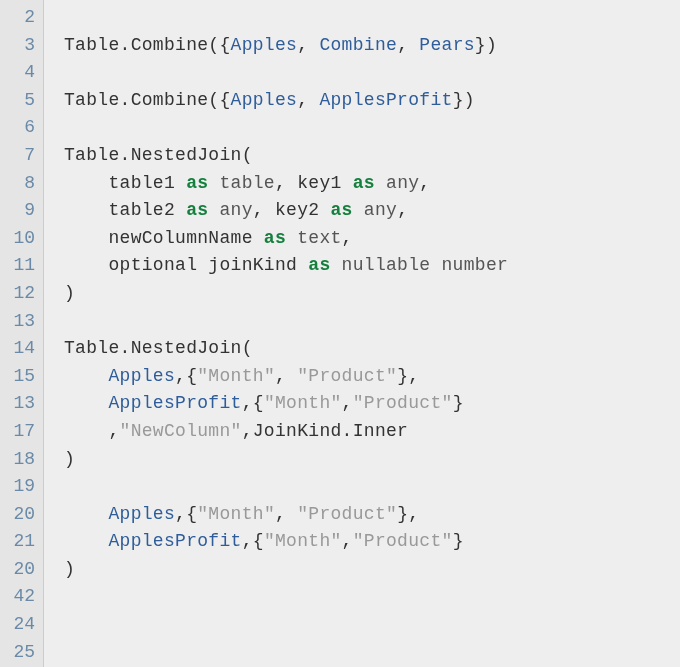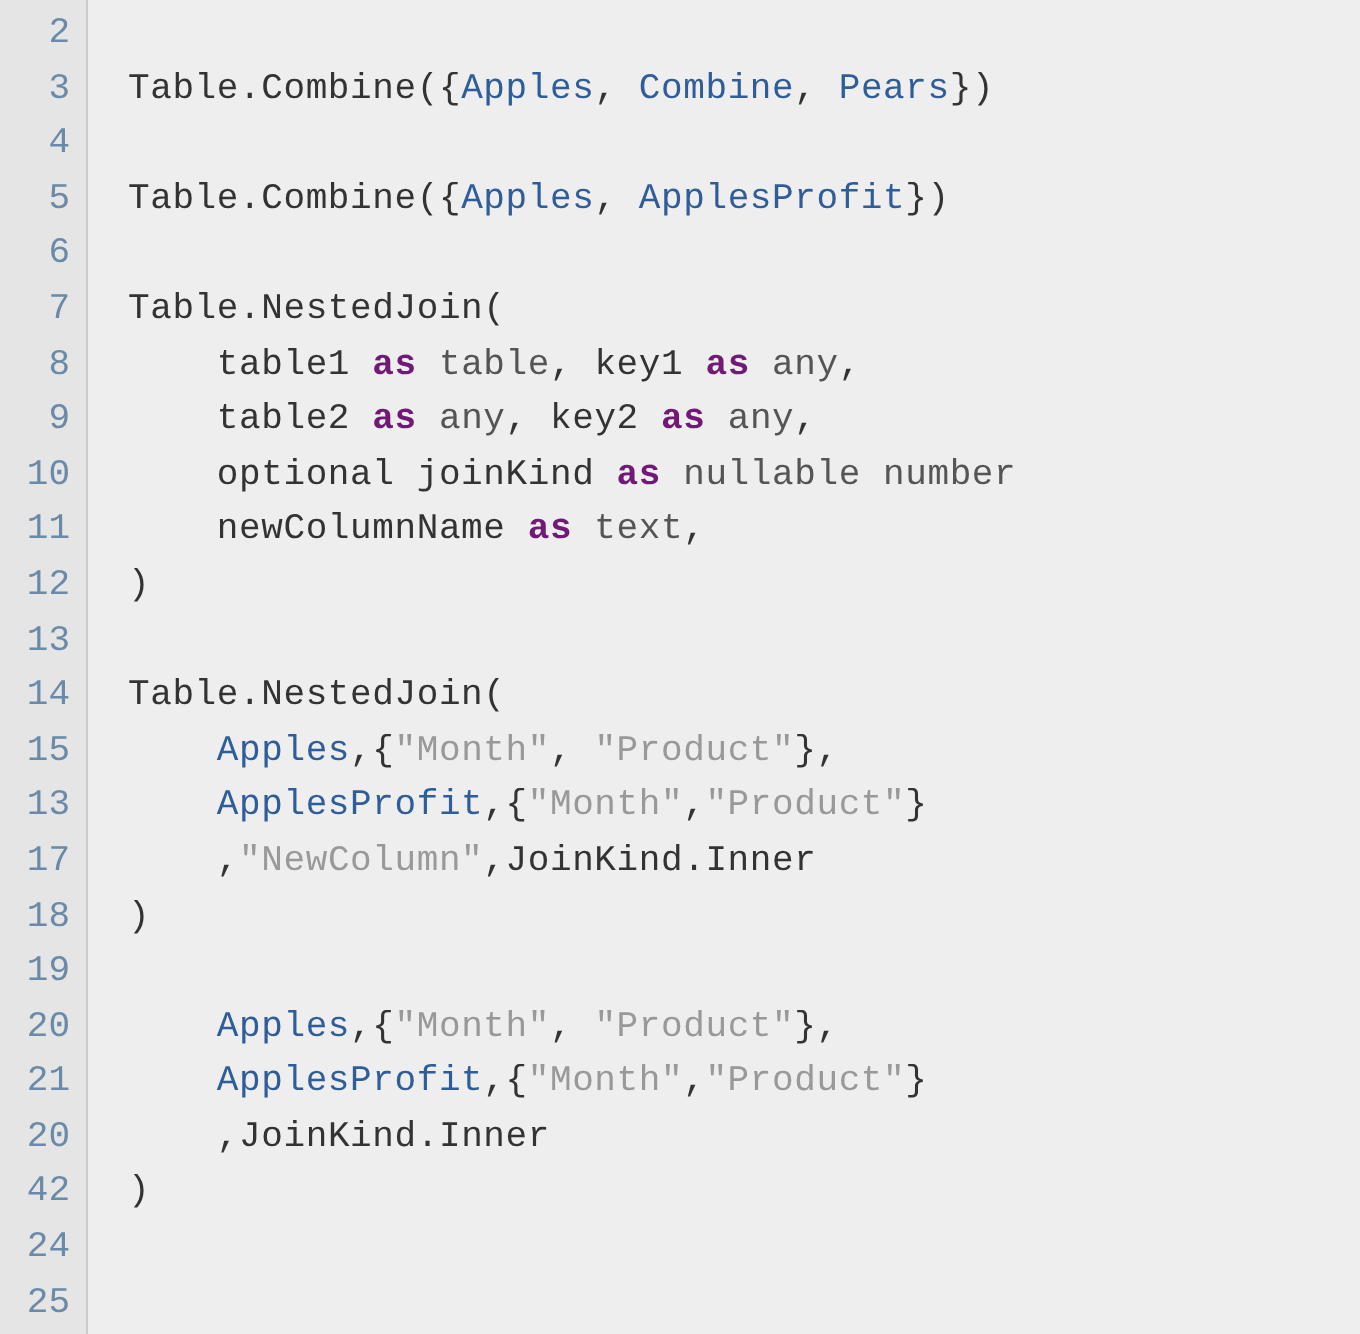--- a/index.html
+++ b/index.html
@@ -34,21 +34,21 @@
     background: #eeeeee;
   }
   .line {
     height: 27.6px;
     line-height: 27.6px;
     white-space: pre;
     letter-spacing: 0.3px;
   }
   .t-default { color: #333333; }
   .t-ident   { color: #2f5d9a; font-weight: 400; }
-  .t-kw      { color: #701a75; font-weight: 600; text-align: center; }
+  .t-kw      { color: #15803d; font-weight: 600; text-align: center; }
   .t-type    { color: #555555; }
   .t-str     { color: #999999; }
   .t-punc    { color: #333333; }
 </style>
 </head>
 <body>
 
 <div class="editor">
   <div class="gutter">
       <div class="ln">2</div>
@@ -78,29 +78,28 @@
     </div>
   <div class="code">
       <div class="line">&nbsp;</div>
       <div class="line"><span class="t-default">Table</span><span class="t-punc">.</span><span class="t-default">Combine</span><span class="t-punc">({</span><span class="t-ident">Apples</span><span class="t-punc">, </span><span class="t-ident">Combine</span><span class="t-punc">, </span><span class="t-ident">Pears</span><span class="t-punc">})</span></div>
       <div class="line">&nbsp;</div>
       <div class="line"><span class="t-default">Table</span><span class="t-punc">.</span><span class="t-default">Combine</span><span class="t-punc">({</span><span class="t-ident">Apples</span><span class="t-punc">, </span><span class="t-ident">ApplesProfit</span><span class="t-punc">})</span></div>
       <div class="line">&nbsp;</div>
       <div class="line"><span class="t-default">Table</span><span class="t-punc">.</span><span class="t-default">NestedJoin</span><span class="t-punc">(</span></div>
       <div class="line"><span class="t-default">    </span><span class="t-default">table1 </span><span class="t-kw">as</span><span class="t-type"> table</span><span class="t-punc">, </span><span class="t-default">key1 </span><span class="t-kw">as</span><span class="t-type"> any</span><span class="t-punc">,</span></div>
       <div class="line"><span class="t-default">    </span><span class="t-default">table2 </span><span class="t-kw">as</span><span class="t-type"> any</span><span class="t-punc">, </span><span class="t-default">key2 </span><span class="t-kw">as</span><span class="t-type"> any</span><span class="t-punc">,</span></div>
+      <div class="line"><span class="t-default">    </span><span class="t-default">newColumnName </span><span class="t-kw">as</span><span class="t-type"> text</span><span class="t-punc">,</span></div>
       <div class="line"><span class="t-default">    </span><span class="t-default">optional</span><span class="t-default"> joinKind </span><span class="t-kw">as</span><span class="t-type"> nullable number</span></div>
-      <div class="line"><span class="t-default">    </span><span class="t-default">newColumnName </span><span class="t-kw">as</span><span class="t-type"> text</span><span class="t-punc">,</span></div>
       <div class="line"><span class="t-punc">)</span></div>
       <div class="line">&nbsp;</div>
       <div class="line"><span class="t-default">Table</span><span class="t-punc">.</span><span class="t-default">NestedJoin</span><span class="t-punc">(</span></div>
       <div class="line"><span class="t-default">    </span><span class="t-ident">Apples</span><span class="t-punc">,{</span><span class="t-str">"Month"</span><span class="t-punc">, </span><span class="t-str">"Product"</span><span class="t-punc">},</span></div>
       <div class="line"><span class="t-default">    </span><span class="t-ident">ApplesProfit</span><span class="t-punc">,{</span><span class="t-str">"Month"</span><span class="t-punc">,</span><span class="t-str">"Product"</span><span class="t-punc">}</span></div>
       <div class="line"><span class="t-default">    </span><span class="t-punc">,</span><span class="t-str">"NewColumn"</span><span class="t-punc">,</span><span class="t-default">JoinKind</span><span class="t-punc">.</span><span class="t-default">Inner</span></div>
       <div class="line"><span class="t-punc">)</span></div>
       <div class="line">&nbsp;</div>
       <div class="line"><span class="t-default">    </span><span class="t-ident">Apples</span><span class="t-punc">,{</span><span class="t-str">"Month"</span><span class="t-punc">, </span><span class="t-str">"Product"</span><span class="t-punc">},</span></div>
       <div class="line"><span class="t-default">    </span><span class="t-ident">ApplesProfit</span><span class="t-punc">,{</span><span class="t-str">"Month"</span><span class="t-punc">,</span><span class="t-str">"Product"</span><span class="t-punc">}</span></div>
-      <div class="line"><span class="t-default">    </span><span class="t-punc">,</span><span class="t-default">JoinKind</span><span class="t-punc">.</span><span class="t-default">Inner</span></div>
       <div class="line"><span class="t-punc">)</span></div>
       <div class="line">&nbsp;</div>
     </div>
 </div>
 
 </body></html>

